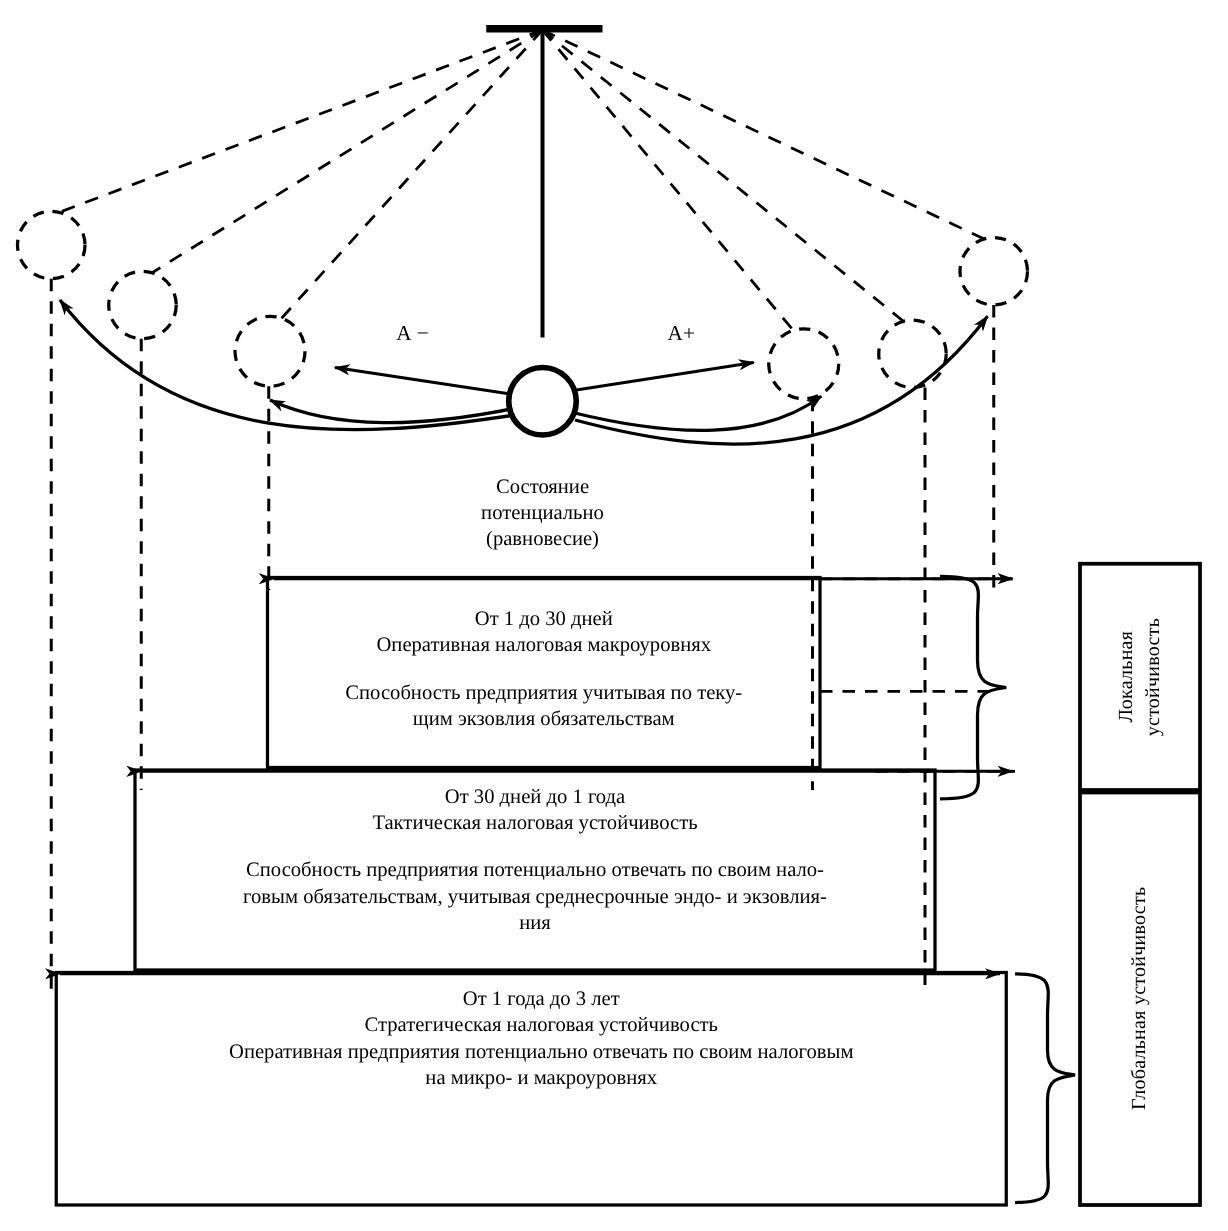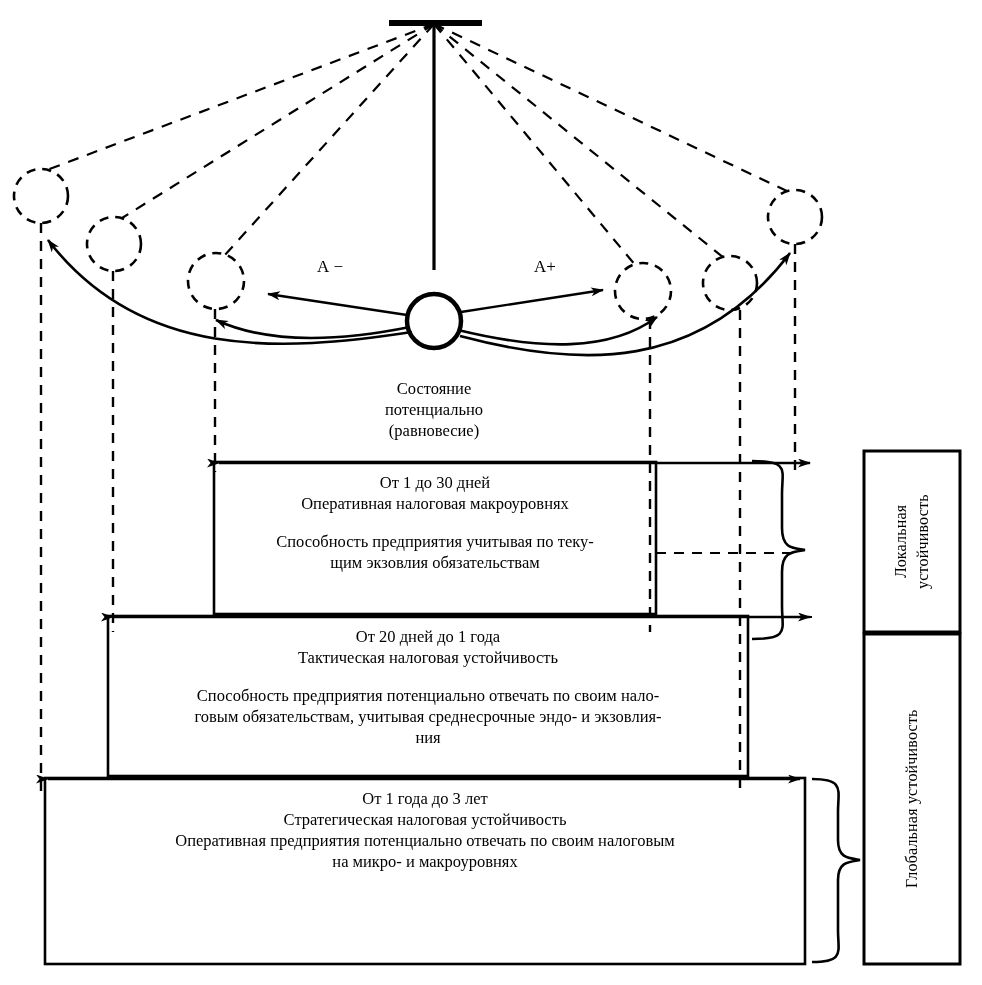--- a/index.html
+++ b/index.html
@@ -118,38 +118,38 @@
 
   <div class="lbl ab" style="left:300px; top:256px; width:60px;">А −</div>
   <div class="lbl ab" style="left:515px; top:256px; width:60px;">А+</div>
 
   <div class="lbl center-label" style="left:314px; top:366px;margin-top:12px;">
     <div>Состояние</div>
     <div>потенциально</div>
     <div>(равновесие)</div>
   </div>
 
-  <div class="lbl box-text" style="left:222px; top:472px; width:426px;">
+  <div class="lbl box-text" style="left:222px; top:484px; width:426px;">
     <div>От 1 до 30 дней</div>
     <div>Оперативная налоговая макроуровнях</div>
     <div style="height:17px;"></div>
     <div>Способность предприятия учитывая по теку-</div>
     <div>щим экзовлия обязательствам</div>
   </div>
 
   <div class="lbl box-text" style="left:116px; top:626px; width:624px;">
-    <div>От 20 дней до 1 года</div>
+    <div>От 30 дней до 1 года</div>
     <div>Тактическая налоговая устойчивость</div>
     <div style="height:17px;"></div>
     <div>Способность предприятия потенциально отвечать по своим нало-</div>
     <div>говым обязательствам, учитывая среднесрочные эндо- и экзовлия-</div>
     <div>ния</div>
   </div>
 
-  <div class="lbl box-text" style="left:52px; top:788px; width:746px;">
+  <div class="lbl box-text" style="left:60px; top:788px; width:746px;">
     <div>От 1 года до 3 лет</div>
     <div>Стратегическая налоговая устойчивость</div>
     <div>Оперативная предприятия потенциально отвечать по своим налоговым</div>
     <div>на микро- и макроуровнях</div>
   </div>
 
   <div class="vert" style="left:864px; top:451px; width:96px; height:181px;
         display:flex; align-items:center; justify-content:center;">Локальная
 устойчивость</div>
 

